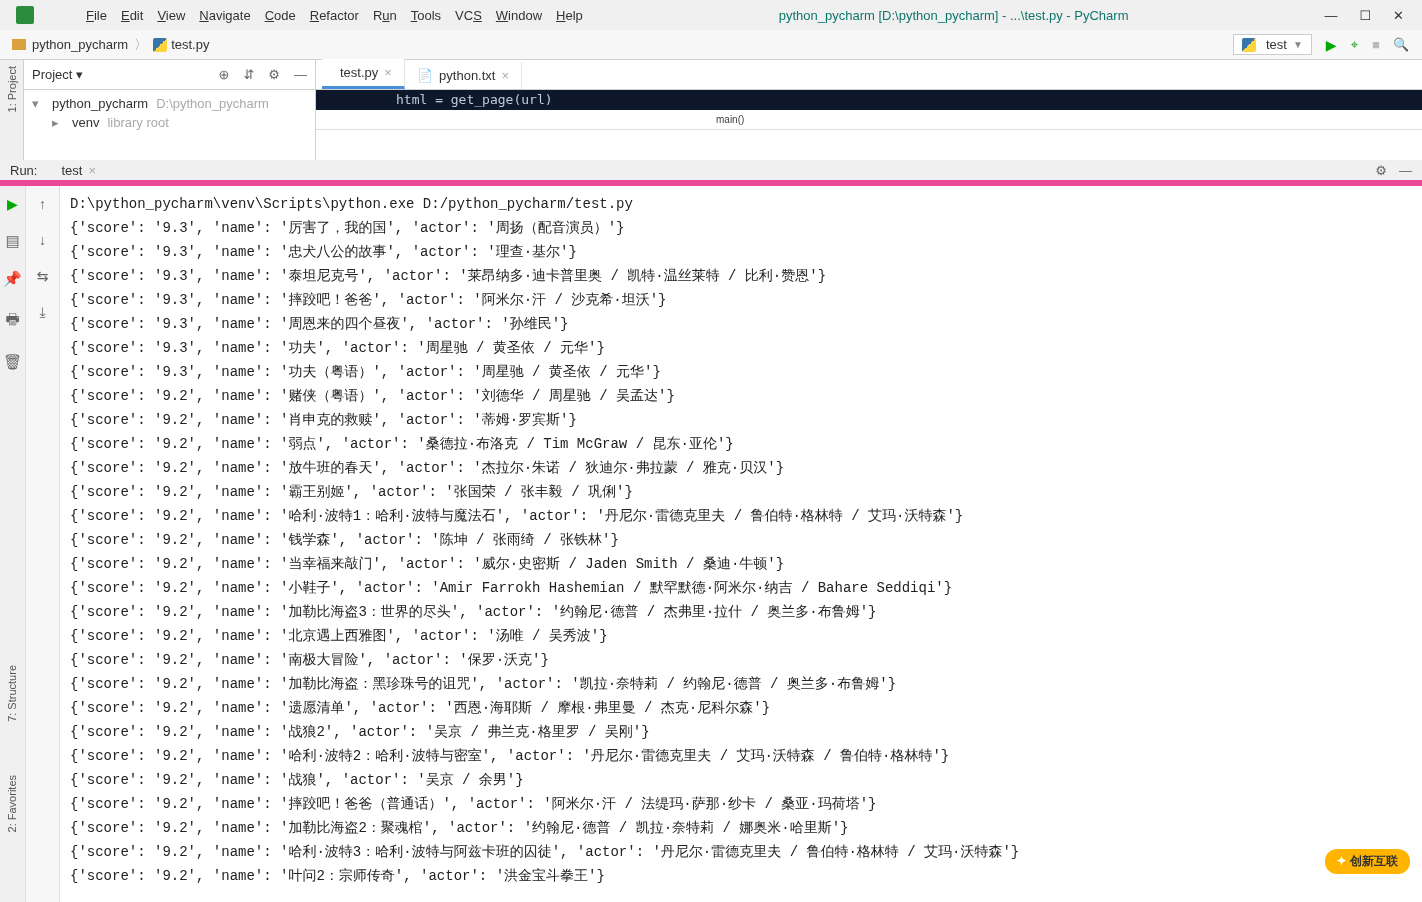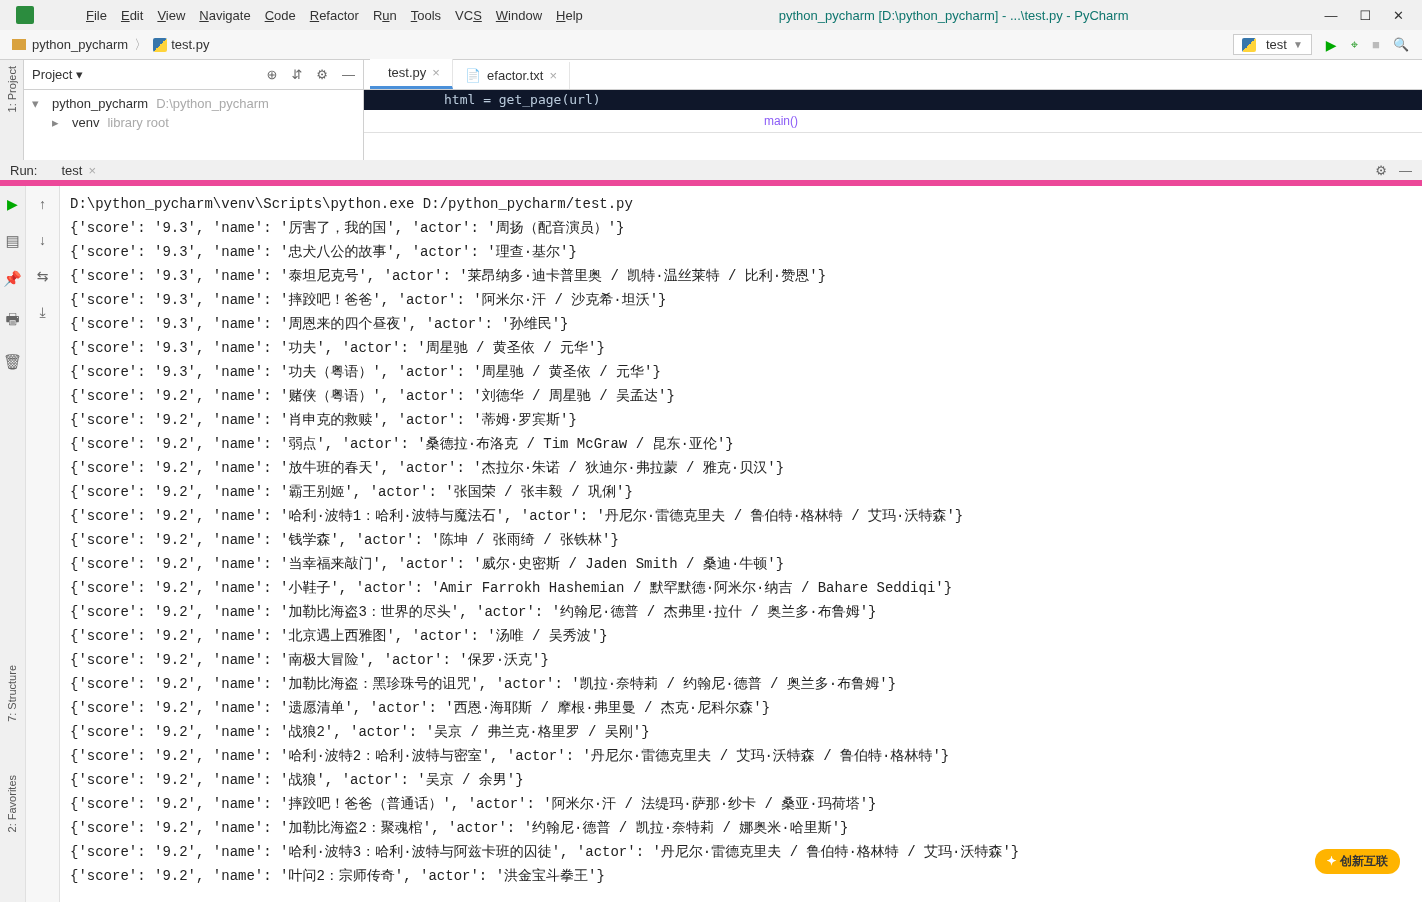--- a/index.html
+++ b/index.html
@@ -18,46 +18,46 @@
 .navbar .right { margin-left: auto; display: flex; align-items: center; gap: 14px; }
 .run-select { border: 1px solid #ccc; background: #fff; padding: 2px 8px; display: flex; align-items: center; gap: 6px; }
 .run-select .arrow { color: #888; font-size: 10px; }
 .green-tri { color: #0a0; font-size: 14px; }
 .bug-ic { color: #2a9c2a; }
 .stop-ic { color: #bbb; }
 .search-ic { color: #555; }
 .main { display: flex; height: 100px; }
 .sidebar-left { width: 24px; border-right: 1px solid #d0d0d0; display: flex; flex-direction: column; align-items: center; padding-top: 6px; gap: 30px; font-size: 11px; background: #efefef; }
 .sidebar-left .vert { writing-mode: vertical-lr; transform: rotate(180deg); color: #555; cursor: pointer; }
-.project-pane { width: 340px; border-right: 1px solid #d0d0d0; background: #fff; display: flex; flex-direction: column; }
+.project-pane { width: 292px; border-right: 1px solid #d0d0d0; background: #fff; display: flex; flex-direction: column; }
 .project-head { height: 30px; border-bottom: 1px solid #d0d0d0; display: flex; align-items: center; padding: 0 8px; gap: 8px; }
 .project-head .icons { margin-left: auto; display: flex; gap: 14px; color: #666; }
 .tree { padding: 4px 8px; font-size: 13px; }
 .tree-row { display: flex; align-items: center; gap: 4px; padding: 2px 0; }
 .tree-row .caret { color: #888; width: 12px; }
 .tree-row .path-hint { color: #aaa; margin-left: 4px; }
 .editor { flex: 1; background: #fff; }
 .tabs { height: 30px; display: flex; align-items: flex-end; border-bottom: 1px solid #d0d0d0; padding-left: 6px; }
 .tab { padding: 6px 12px; display: flex; align-items: center; gap: 6px; border-right: 1px solid #e5e5e5; font-size: 13px; }
 .tab.active { border-bottom: 3px solid #4a90d9; background: #fff; }
 .tab .close { color: #aaa; font-size: 13px; }
 .code-glimpse { background: #0f172a; color: #bcd; font-family: Consolas, monospace; font-size: 13px; padding: 2px 80px; height: 20px; overflow: hidden; }
-.breadcrumb-code { padding: 4px 20px 4px 400px; color: #8b5cf6; font-size: 12px; border-bottom: 1px solid #e0e0e0; }
+.breadcrumb-code { padding: 4px 20px 4px 400px; color: #404040; font-size: 10px; border-bottom: 1px solid #e0e0e0; }
 .run-head { height: 26px; display: flex; align-items: center; padding: 0 10px; background: #f0f0f0; border-bottom: 6px solid #ec4899; }
 .run-head .label { margin-right: 10px; }
 .run-head .tab2 { display: flex; align-items: center; gap: 6px; padding: 2px 8px; }
 .run-head .tab2 .close { color: #aaa; }
 .run-head .right-ic { margin-left: auto; display: flex; gap: 12px; color: #666; }
 .run-body { display: flex; height: 720px; }
 .run-gutter { width: 26px; background: #f0f0f0; border-right: 1px solid #e0e0e0; display: flex; flex-direction: column; align-items: center; padding-top: 10px; gap: 20px; font-size: 15px; color: #666; }
 .run-gutter2 { width: 34px; background: #f7f7f7; border-right: 1px solid #e0e0e0; display: flex; flex-direction: column; align-items: center; padding-top: 10px; gap: 20px; font-size: 14px; color: #666; }
 .console { flex: 1; background: #fff; font-family: Consolas, "Courier New", monospace; font-size: 14px; line-height: 24px; padding: 6px 10px; overflow: hidden; white-space: pre; color: #222; }
 .sidebar-bottom { position: absolute; left: 0; bottom: 30px; width: 24px; display: flex; flex-direction: column; align-items: center; gap: 30px; font-size: 11px; }
 .sidebar-bottom .vert { writing-mode: vertical-lr; transform: rotate(180deg); color: #555; }
-.watermark { position: absolute; right: 22px; bottom: 28px; background: #ffb400; color: #333; padding: 4px 12px; border-radius: 12px; font-size: 12px; font-weight: bold; }
+.watermark { position: absolute; right: 12px; bottom: 28px; background: #ffb400; color: #333; padding: 4px 12px; border-radius: 12px; font-size: 12px; font-weight: bold; }
 .bold { font-weight: 400; }
 .icon-btn { cursor: pointer; }
 </style>
 </head>
 <body>
 
 <div class="titlebar">
   <div class="logo"></div>
   <div class="menus">
     <span class="menu-item"><u>F</u>ile</span>
@@ -130,21 +130,21 @@
   </div>
   <div class="editor">
     <div class="tabs">
       <div class="tab active">
         <div class="py-ic"></div>
         <span>test.py</span>
         <span class="close">×</span>
       </div>
       <div class="tab">
         <span>📄</span>
-        <span>efactor.txt</span>
+        <span>python.txt</span>
         <span class="close">×</span>
       </div>
     </div>
     <div class="code-glimpse">html = get_page(url)</div>
     <div class="breadcrumb-code">main()</div>
   </div>
 </div>
 
 <div class="run-head">
   <span class="label">Run:</span>

